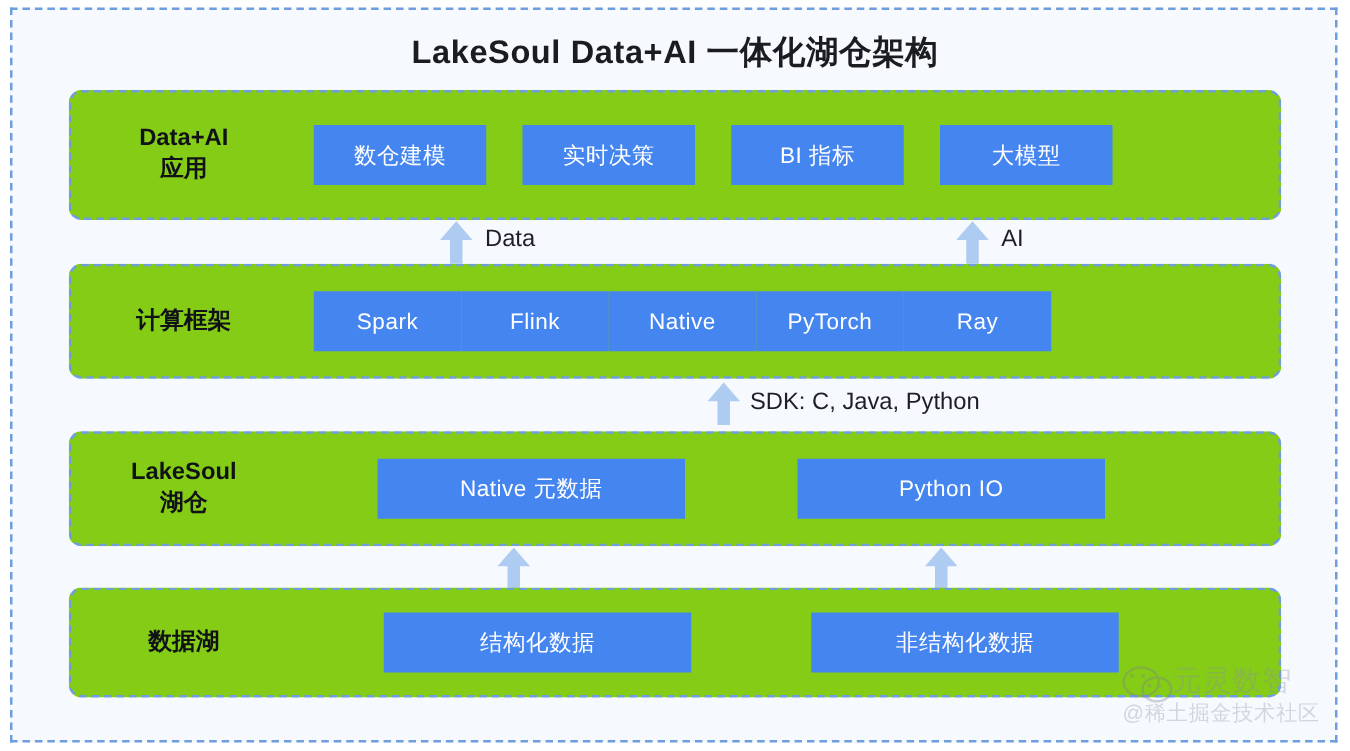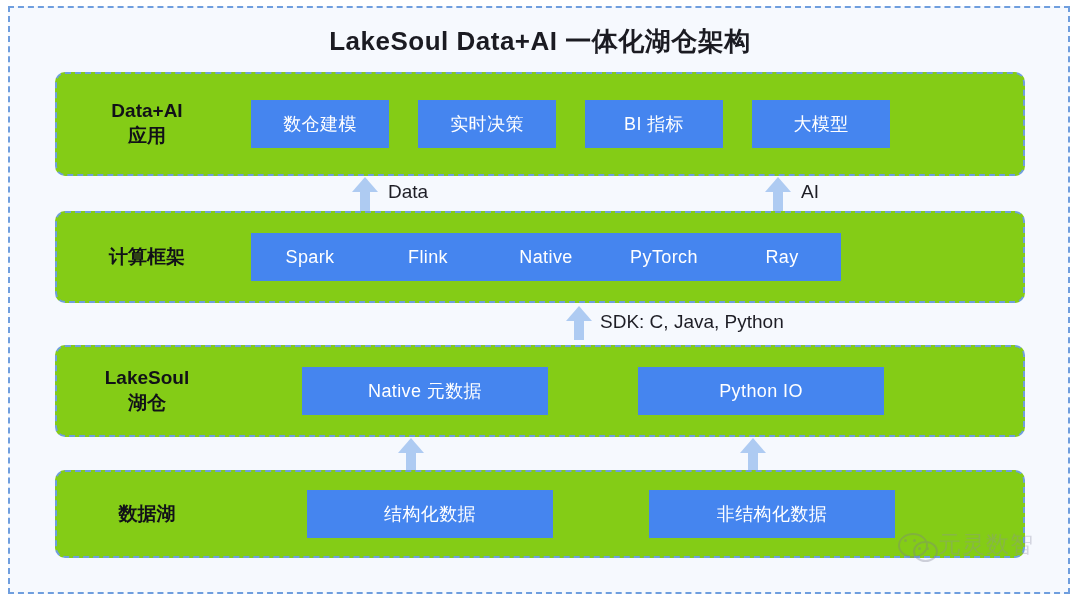--- a/index.html
+++ b/index.html
@@ -257,15 +257,16 @@
   <div class="watermark">
     <div class="wm-logo">
       <div class="wm-bubble-a"></div>
       <div class="wm-bubble-b"></div>
       <div class="wm-dot" style="left:6px; top:8px;"></div>
       <div class="wm-dot" style="left:15px; top:8px;"></div>
       <div class="wm-dot" style="left:20px; top:16px;"></div>
       <div class="wm-dot" style="left:28px; top:16px;"></div>
     </div>
     <div class="wm-title">元灵数智</div>
+    <div class="wm-sub">@稀土掘金技术社区</div>
   </div>
 
 </div>
 
 </body></html>

